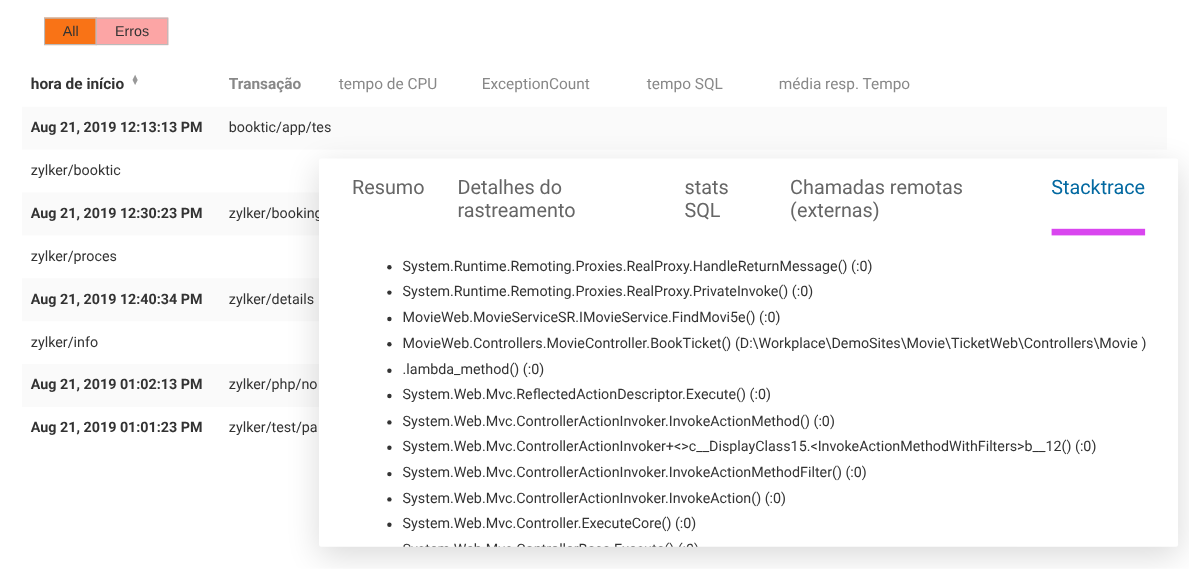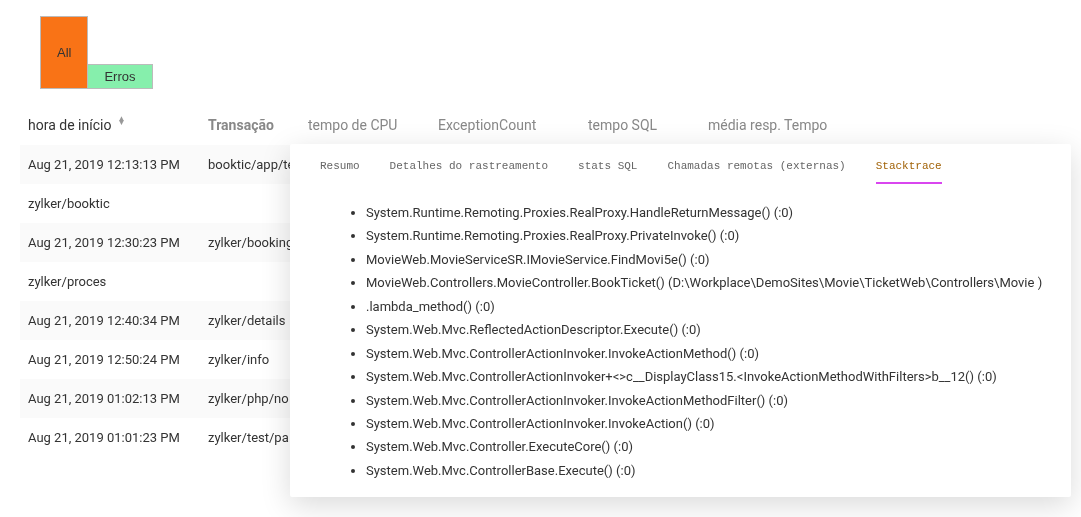--- a/index.html
+++ b/index.html
@@ -21,34 +21,33 @@
 .filter-btn {
   border: 1px solid #bbb;
   padding: 4px 16px;
   font-size: 13px;
   background: #f97316;
   cursor: pointer;
   color: #333;
 }
 .filter-btn + .filter-btn { margin-left: -1px; }
 .filter-btn.active {
-  background: #86efac;
-  margin-top: 48px;
+  background: #fca5a5;
 }
 .table-wrap {
   padding: 0 20px;
 }
 .thead {
   display: flex;
   padding: 18px 0 12px 8px;
   font-size: 14px;
   color: #888;
 }
 .th { flex-shrink: 0; }
-.th-start { width: 180px; color: #333; font-weight: 400; display:flex; align-items:flex-start; gap:6px;}
+.th-start { width: 180px; color: #333; font-weight: 700; display:flex; align-items:flex-start; gap:6px;}
 .th-trans { width: 100px; font-weight: bold; }
 .th-cpu { width: 130px; }
 .th-ext { width: 190px; }
 .th-exc { width: 150px; }
 .th-sql { width: 120px; }
 .th-avg { width: 160px; }
 .sort-icon {
   display: inline-flex;
   flex-direction: column;
   line-height: 4px;
@@ -57,49 +56,48 @@
 }
 .tbody {}
 .trow {
   display: flex;
   padding: 12px 0 12px 8px;
   font-size: 13px;
   color: #333;
   align-items: center;
 }
 .trow:nth-child(odd) { background: #fafafa; }
-.td-start { width: 180px; font-weight: 400;}
+.td-start { width: 180px; font-weight: 700;}
 .td-trans { width: 600px; color: #333; overflow:hidden; white-space:nowrap;}
 .popover {
   position: absolute;
   top: 144px;
   left: 290px;
   right: 10px;
   bottom: 20px;
   background: #fff;
   box-shadow: 0 8px 30px rgba(0,0,0,0.15);
   border-radius: 2px;
   overflow: hidden;
 }
 .tabs {
   display: flex;
   gap: 30px;
   padding: 16px 30px 0 30px;
-  font-size: 11px;
+  font-size: 18px;
   color: #666;
-  font-family: Liberation Mono, monospace;
 }
 .tab {
   padding-bottom: 10px;
   cursor: pointer;
   border-bottom: 2px solid transparent;
 }
 .tab.active {
-  color: #a16207;
-  border-bottom: 2px solid #d946ef;
+  color: #0369a1;
+  border-bottom: 6px solid #d946ef;
 }
 .stacklist {
   padding: 18px 20px 10px 76px;
   font-size: 13px;
   color: #333;
   line-height: 1.65;
 }
 .stacklist li {
   list-style: disc;
   margin-bottom: 2px;
@@ -141,21 +139,20 @@
         <div class="td-trans">zylker/bookingse</div>
       </div>
       <div class="trow">
         <div class="td-trans">zylker/proces</div>
       </div>
       <div class="trow">
         <div class="td-start">Aug 21, 2019 12:40:34 PM</div>
         <div class="td-trans">zylker/details</div>
       </div>
       <div class="trow">
-        <div class="td-start">Aug 21, 2019 12:50:24 PM</div>
         <div class="td-trans">zylker/info</div>
       </div>
       <div class="trow">
         <div class="td-start">Aug 21, 2019 01:02:13 PM</div>
         <div class="td-trans">zylker/php/no</div>
       </div>
       <div class="trow">
         <div class="td-start">Aug 21, 2019 01:01:23 PM</div>
         <div class="td-trans">zylker/test/pa</div>
       </div>

